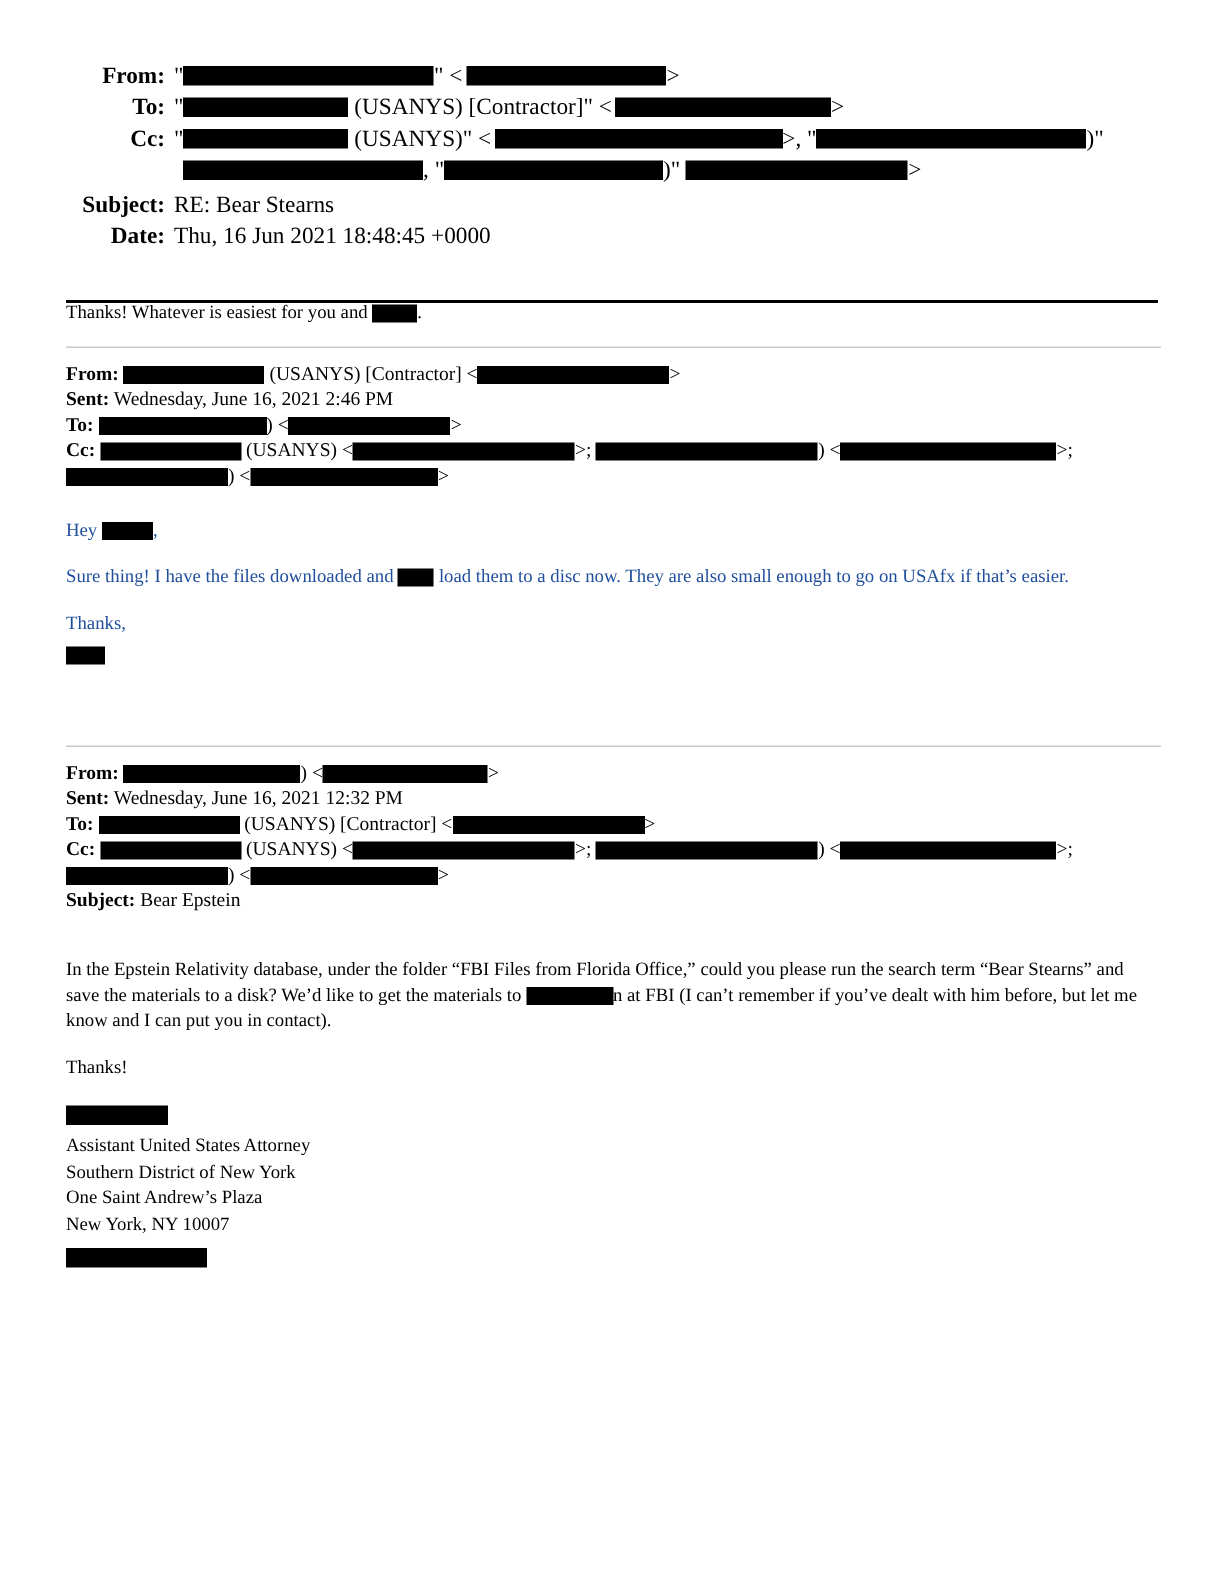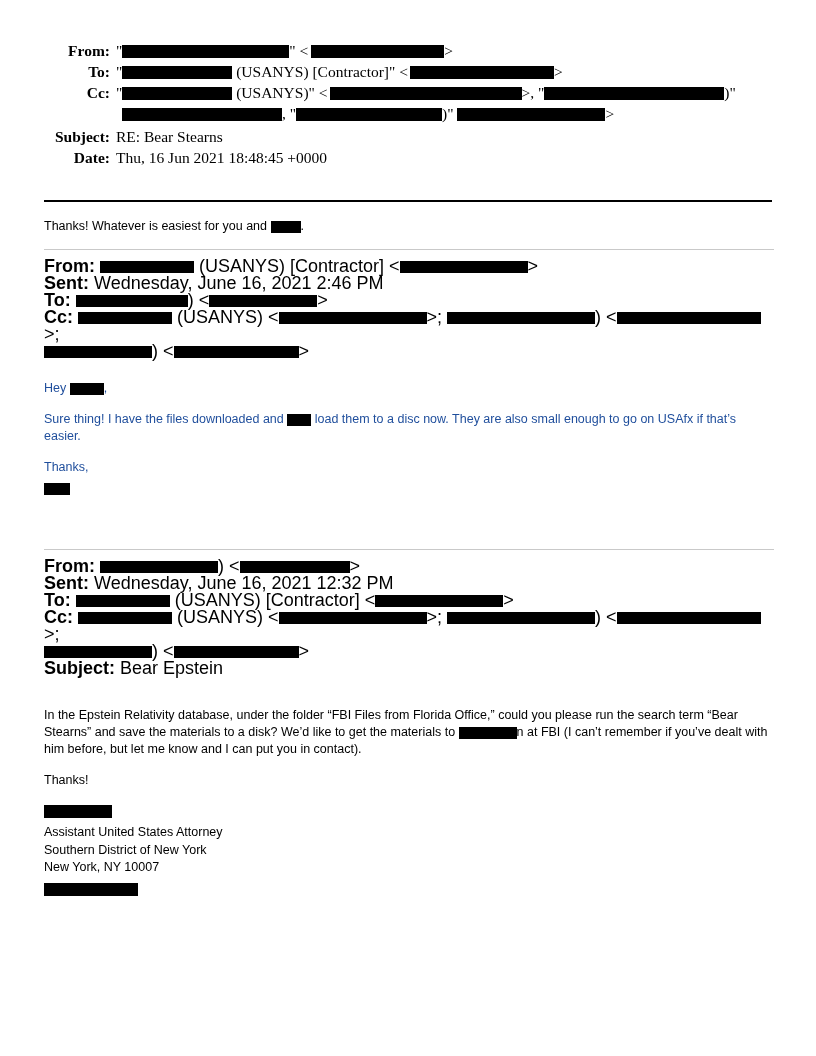--- a/index.html
+++ b/index.html
@@ -69,38 +69,39 @@
     width: 728px;
     border: none;
     border-top: 2px solid #000;
     margin: 0;
   }
 
   
   .body {
     position: absolute;
     left: 44px;
-    top: 218px;
+    top: 200px;
     width: 730px;
     font-size: 12.5px;
     line-height: 17px;
+    font-family: Liberation Serif, serif;
   }
   .para {
     margin: 0 0 4px 0;
   }
   .blue {
     color: #1f4e9c;
   }
   .sep {
     border: none;
     border-top: 1px solid #c9c9c9;
     margin: 14px 0 8px 0;
   }
   .mini-hdr {
-    font-size: 18px;
+    font-size: 13px;
     line-height: 17px;
   }
   .mini-hdr .lbl {
     font-weight: bold;
   }
   .mini-row {
     white-space: normal;
   }
   .spacer-sm { height: 10px; }
   .spacer-md { height: 20px; }
@@ -250,19 +251,20 @@
 
     <p class="para">Thanks!</p>
 
     <div class="spacer-sm"></div>
 
     <p class="para">
       <span class="rd" style="width:68px;height:13px;"></span>
     </p>
     <div class="sig-line">Assistant United States Attorney</div>
     <div class="sig-line">Southern District of New York</div>
+    <div class="sig-line">One Saint Andrew’s Plaza</div>
     <div class="sig-line">New York, NY 10007</div>
     <p class="para" style="margin-top:4px;">
       <span class="rd" style="width:94px;height:13px;"></span>
     </p>
 
   </div>
 </div>
 
 </body></html>

